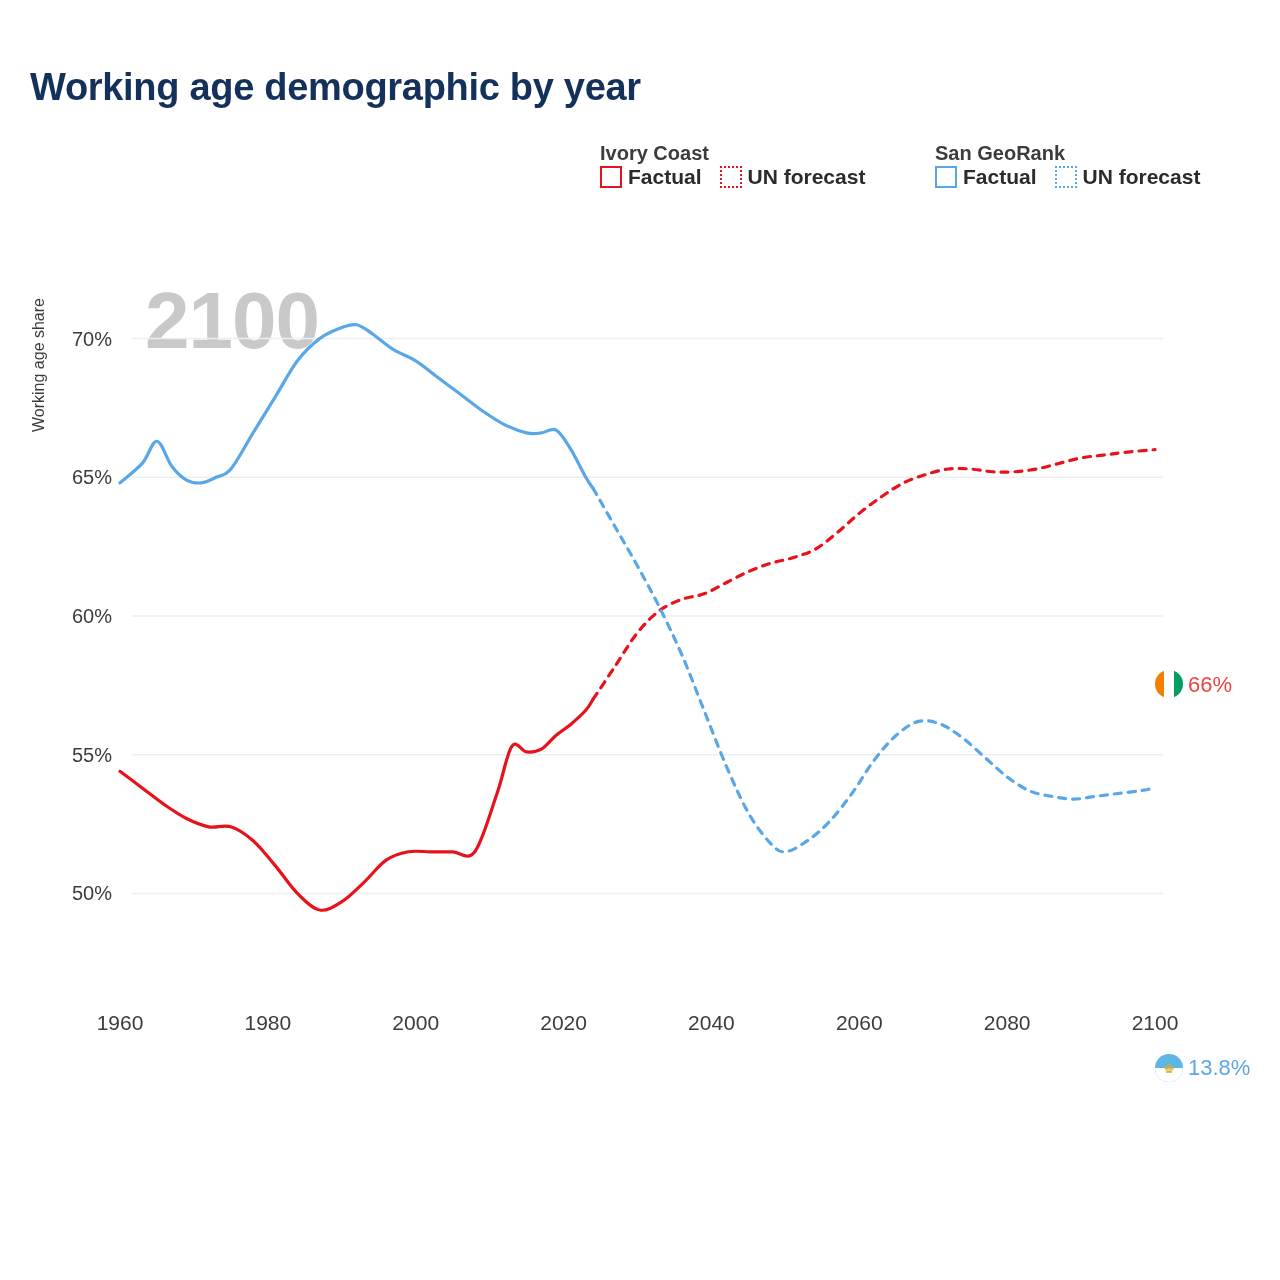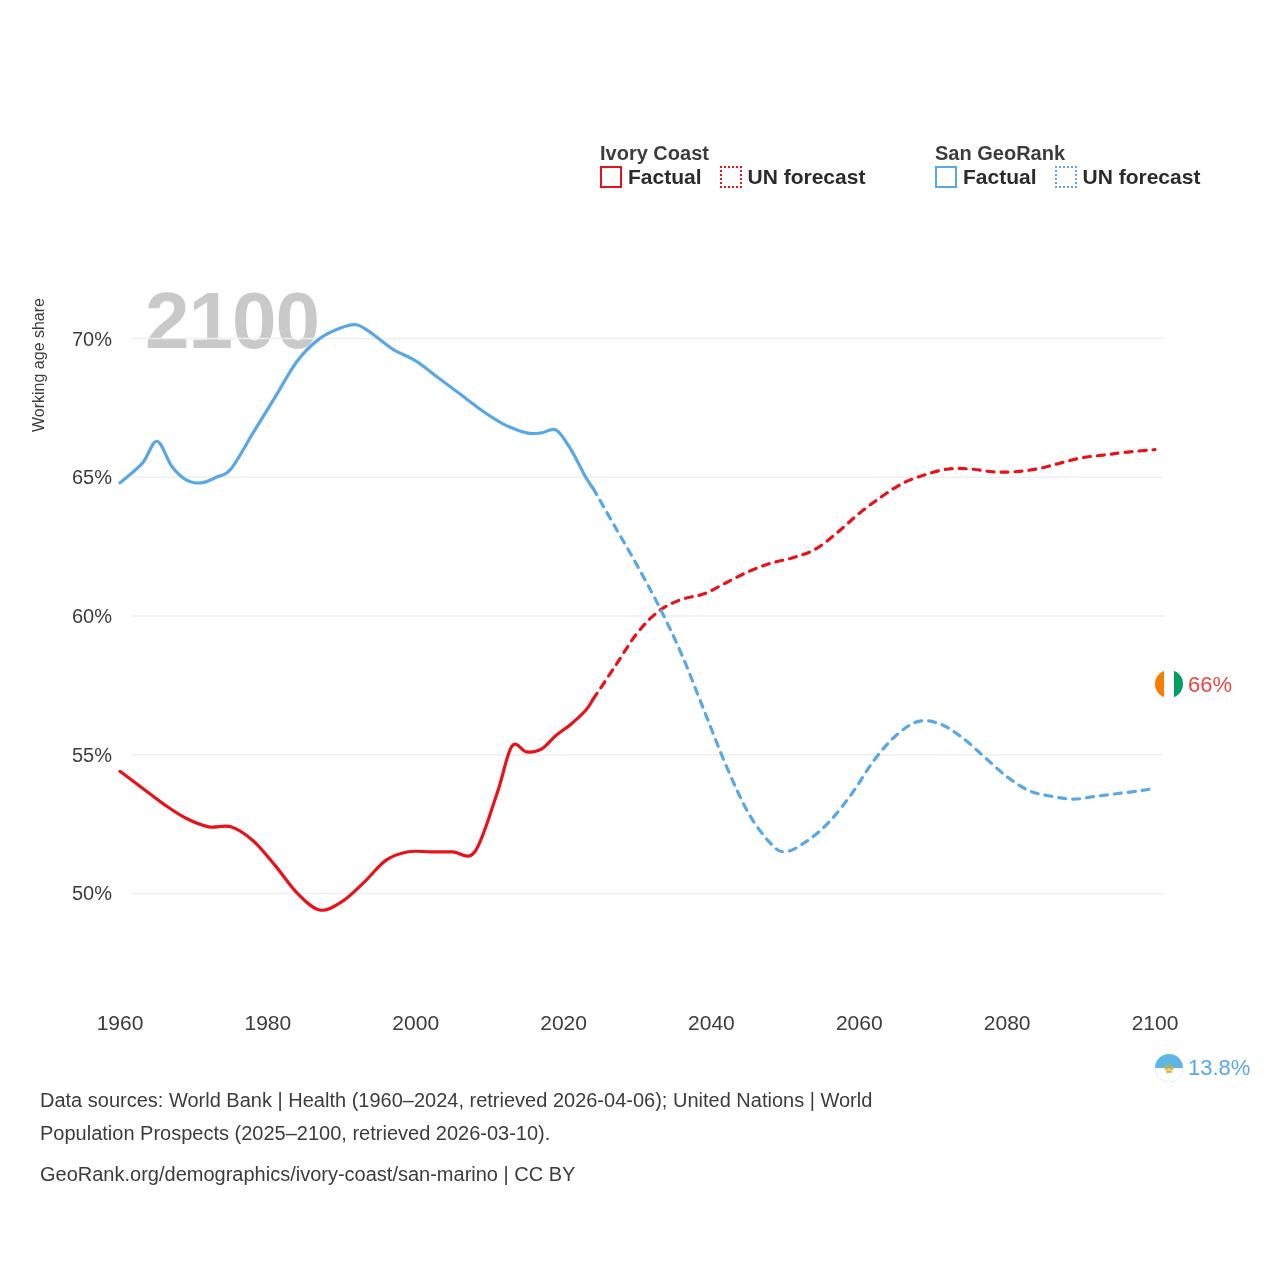--- a/index.html
+++ b/index.html
@@ -164,20 +164,21 @@
     line-height: 1.55;
   }
   .footer div { margin-bottom: 2px; }
   #footer-link { margin-top: 10px; }
 </style>
 </head>
 <body>
 
 <div class="page">
 
+  <div id="chart-title">Working age demographic by year</div>
 
   <div class="legend">
     <div class="legend-group g0">
       <div class="legend-country">Ivory Coast</div>
       <div class="legend-items">
         <div class="legend-item">
           <span class="swatch solid-red"></span>
           <span class="legend-label">Factual</span>
         </div>
         <div class="legend-item">
@@ -242,19 +243,14 @@
 
     <div class="flag-badge" id="flag-san-marino">
       <div class="flag-sm">
           <div class="bot"></div>
           <div class="crest">♚</div>
         </div>
     </div>
     <div class="endlabel" id="endlabel-san-marino">13.8%</div>
   </div>
 
-  <div class="footer">
-    <div>Data sources: World Bank | Health (1960–2024, retrieved 2026-04-06); United Nations | World</div>
-    <div>Population Prospects (2025–2100, retrieved 2026-03-10).</div>
-    <div id="footer-link">GeoRank.org/demographics/ivory-coast/san-marino | CC BY</div>
-  </div>
 
 </div>
 
 </body></html>

